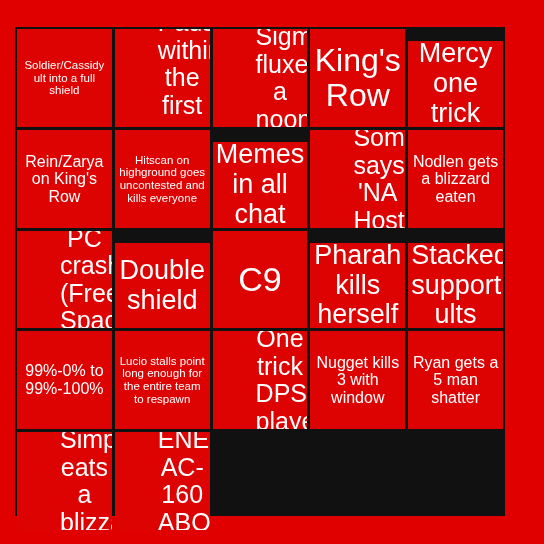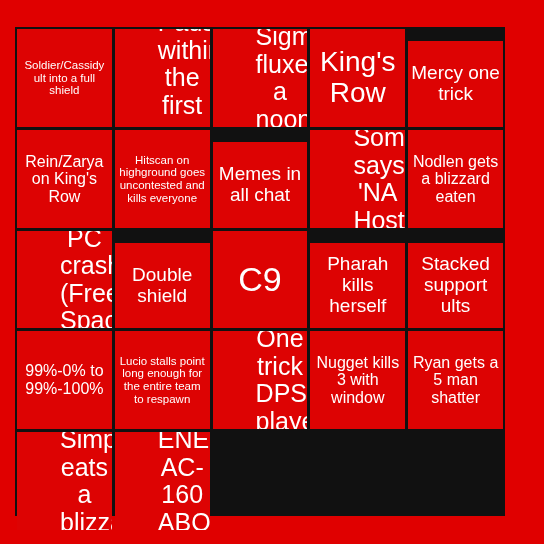--- a/index.html
+++ b/index.html
@@ -37,22 +37,22 @@
     line-height: 1.1;
     padding: 2px 3px;
     box-sizing: border-box;
     overflow: hidden;
   }
   .cell span {
     display: block;
     width: 100%;
   }
   .sz-xxl { font-size: 34px; }
-  .sz-xl  { font-size: 28px; }
-  .sz-lg  { font-size: 19px; margin-top: 12px; }
+  .sz-xl  { font-size: 32px; }
+  .sz-lg  { font-size: 27px; margin-top: 12px; }
   .sz-md  { font-size: 25px; padding-left: 43px; }
   .sz-sm  { font-size: 16px; }
   .sz-xxs { font-size: 11.5px; }
 </style>
 </head>
 <body>
 
 <div id="bingo-card">
     <div class="cell sz-xxs">
       <span>Soldier/Cassidy ult into a full shield</span>

